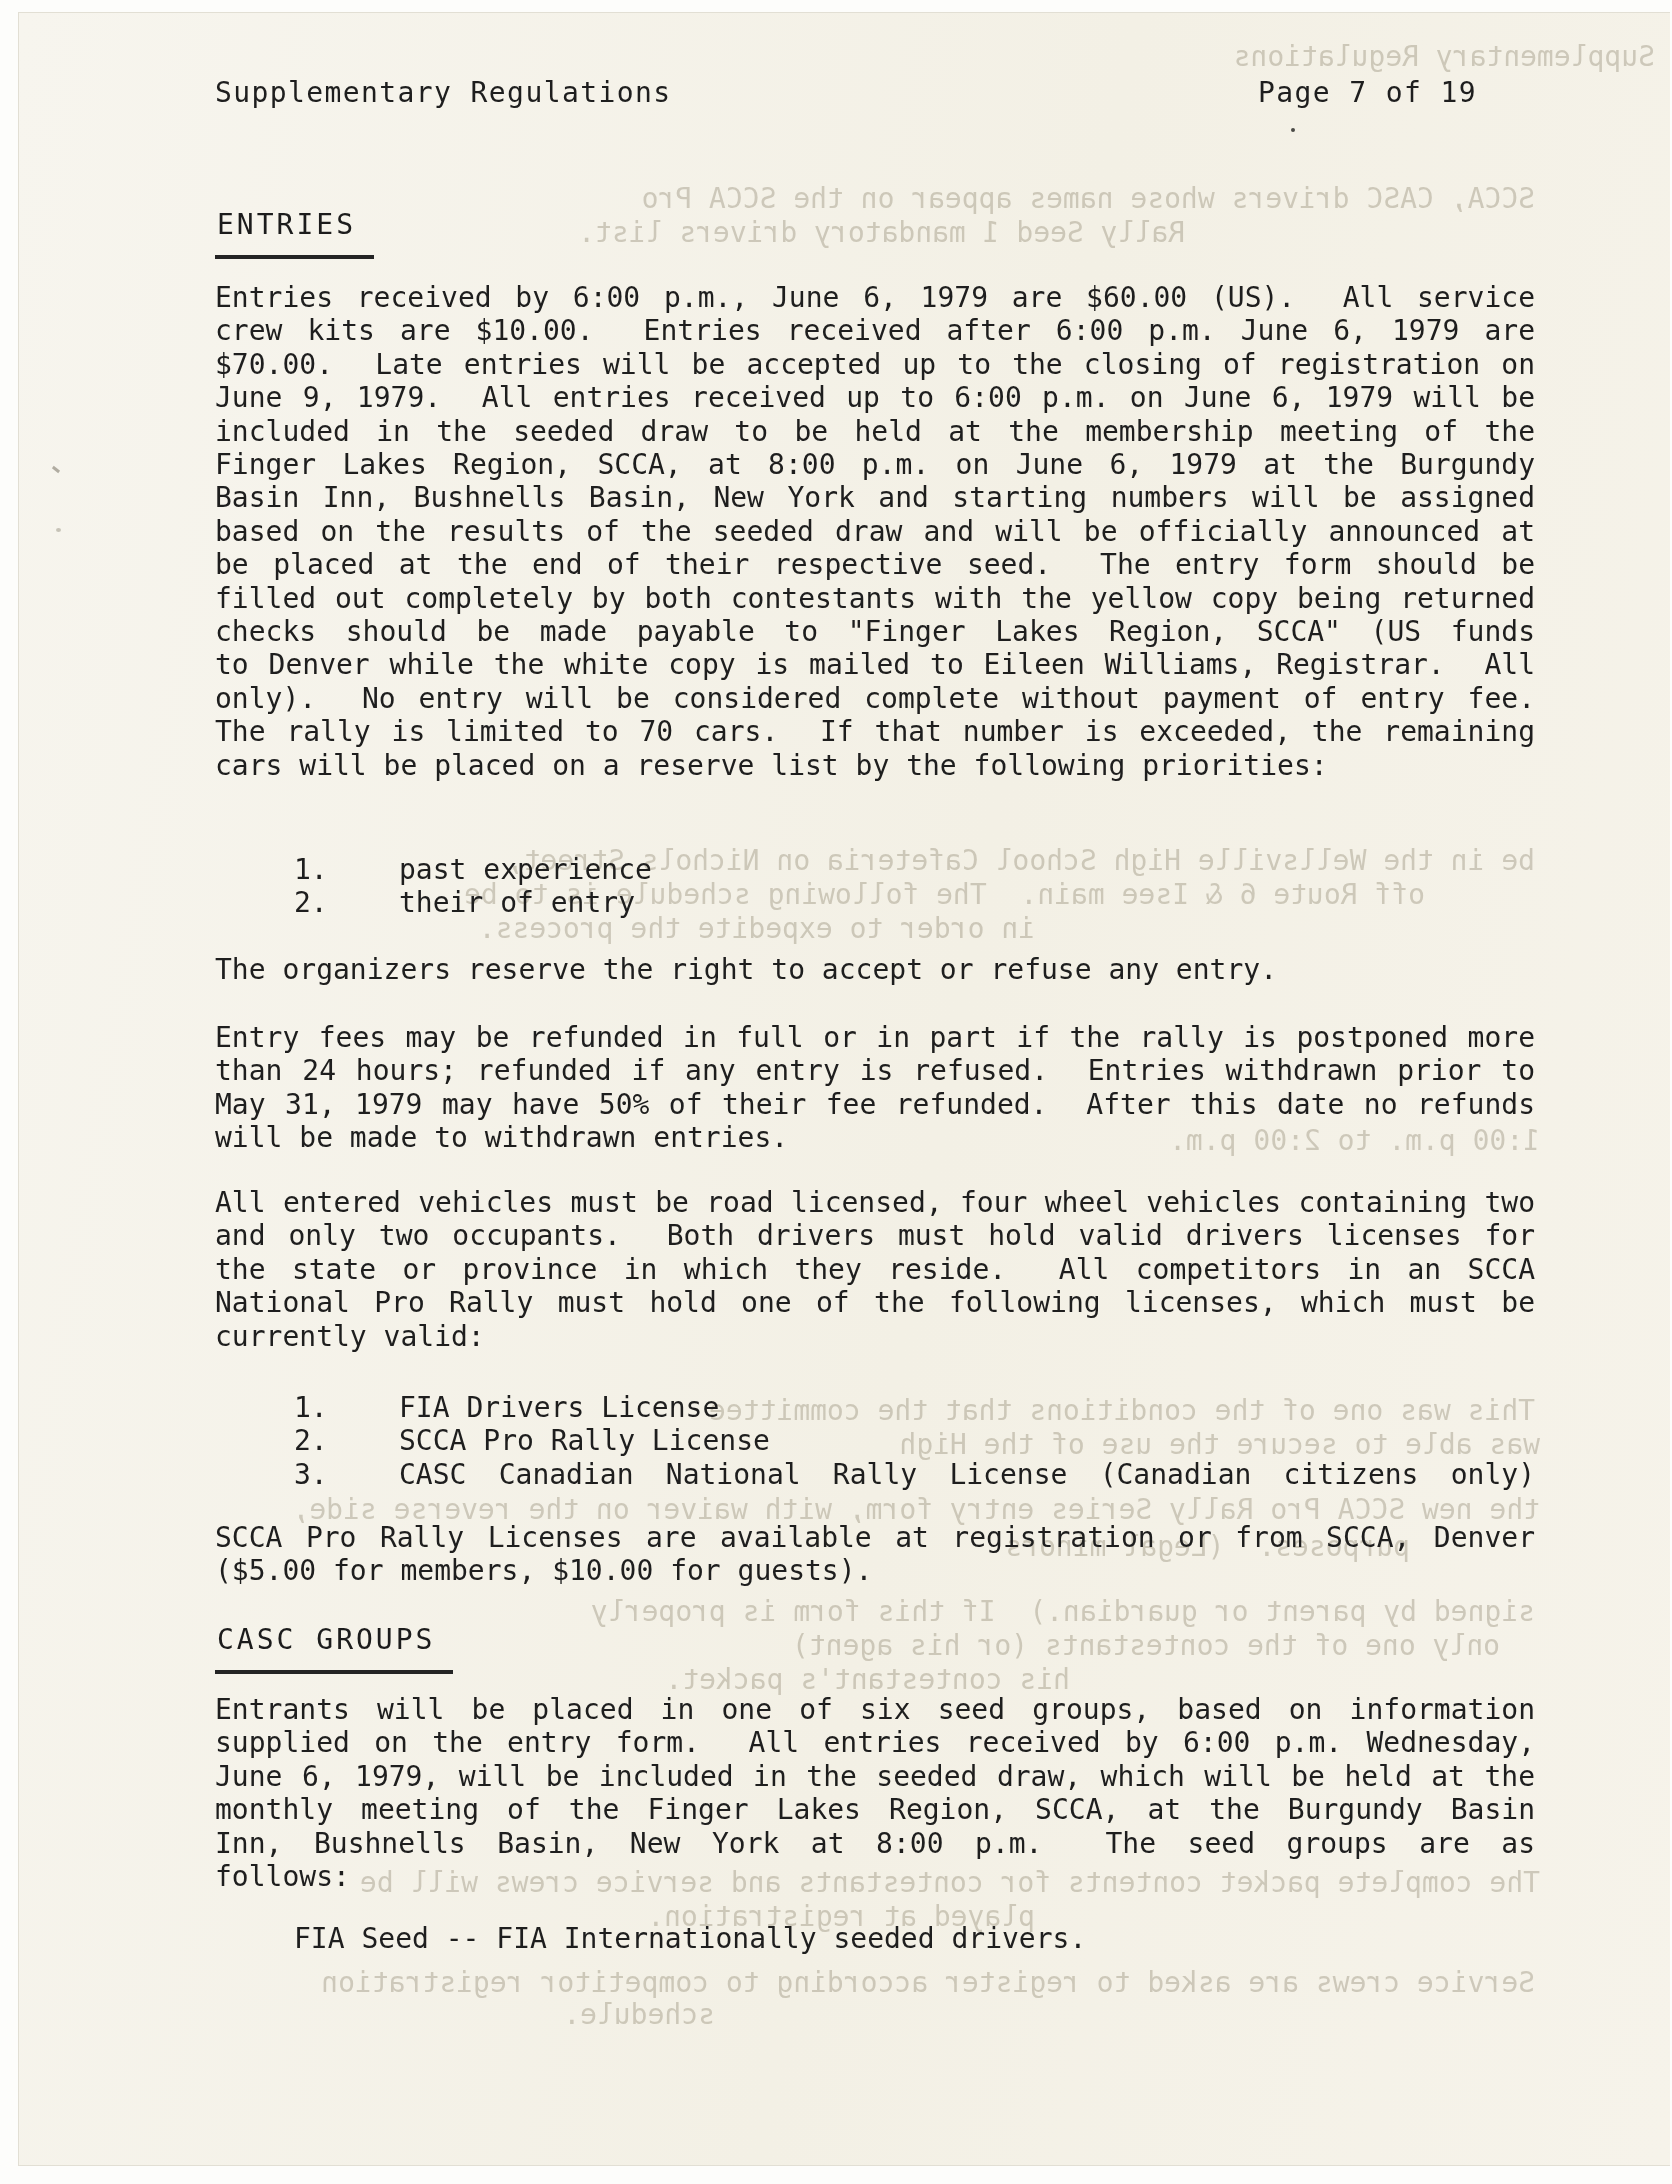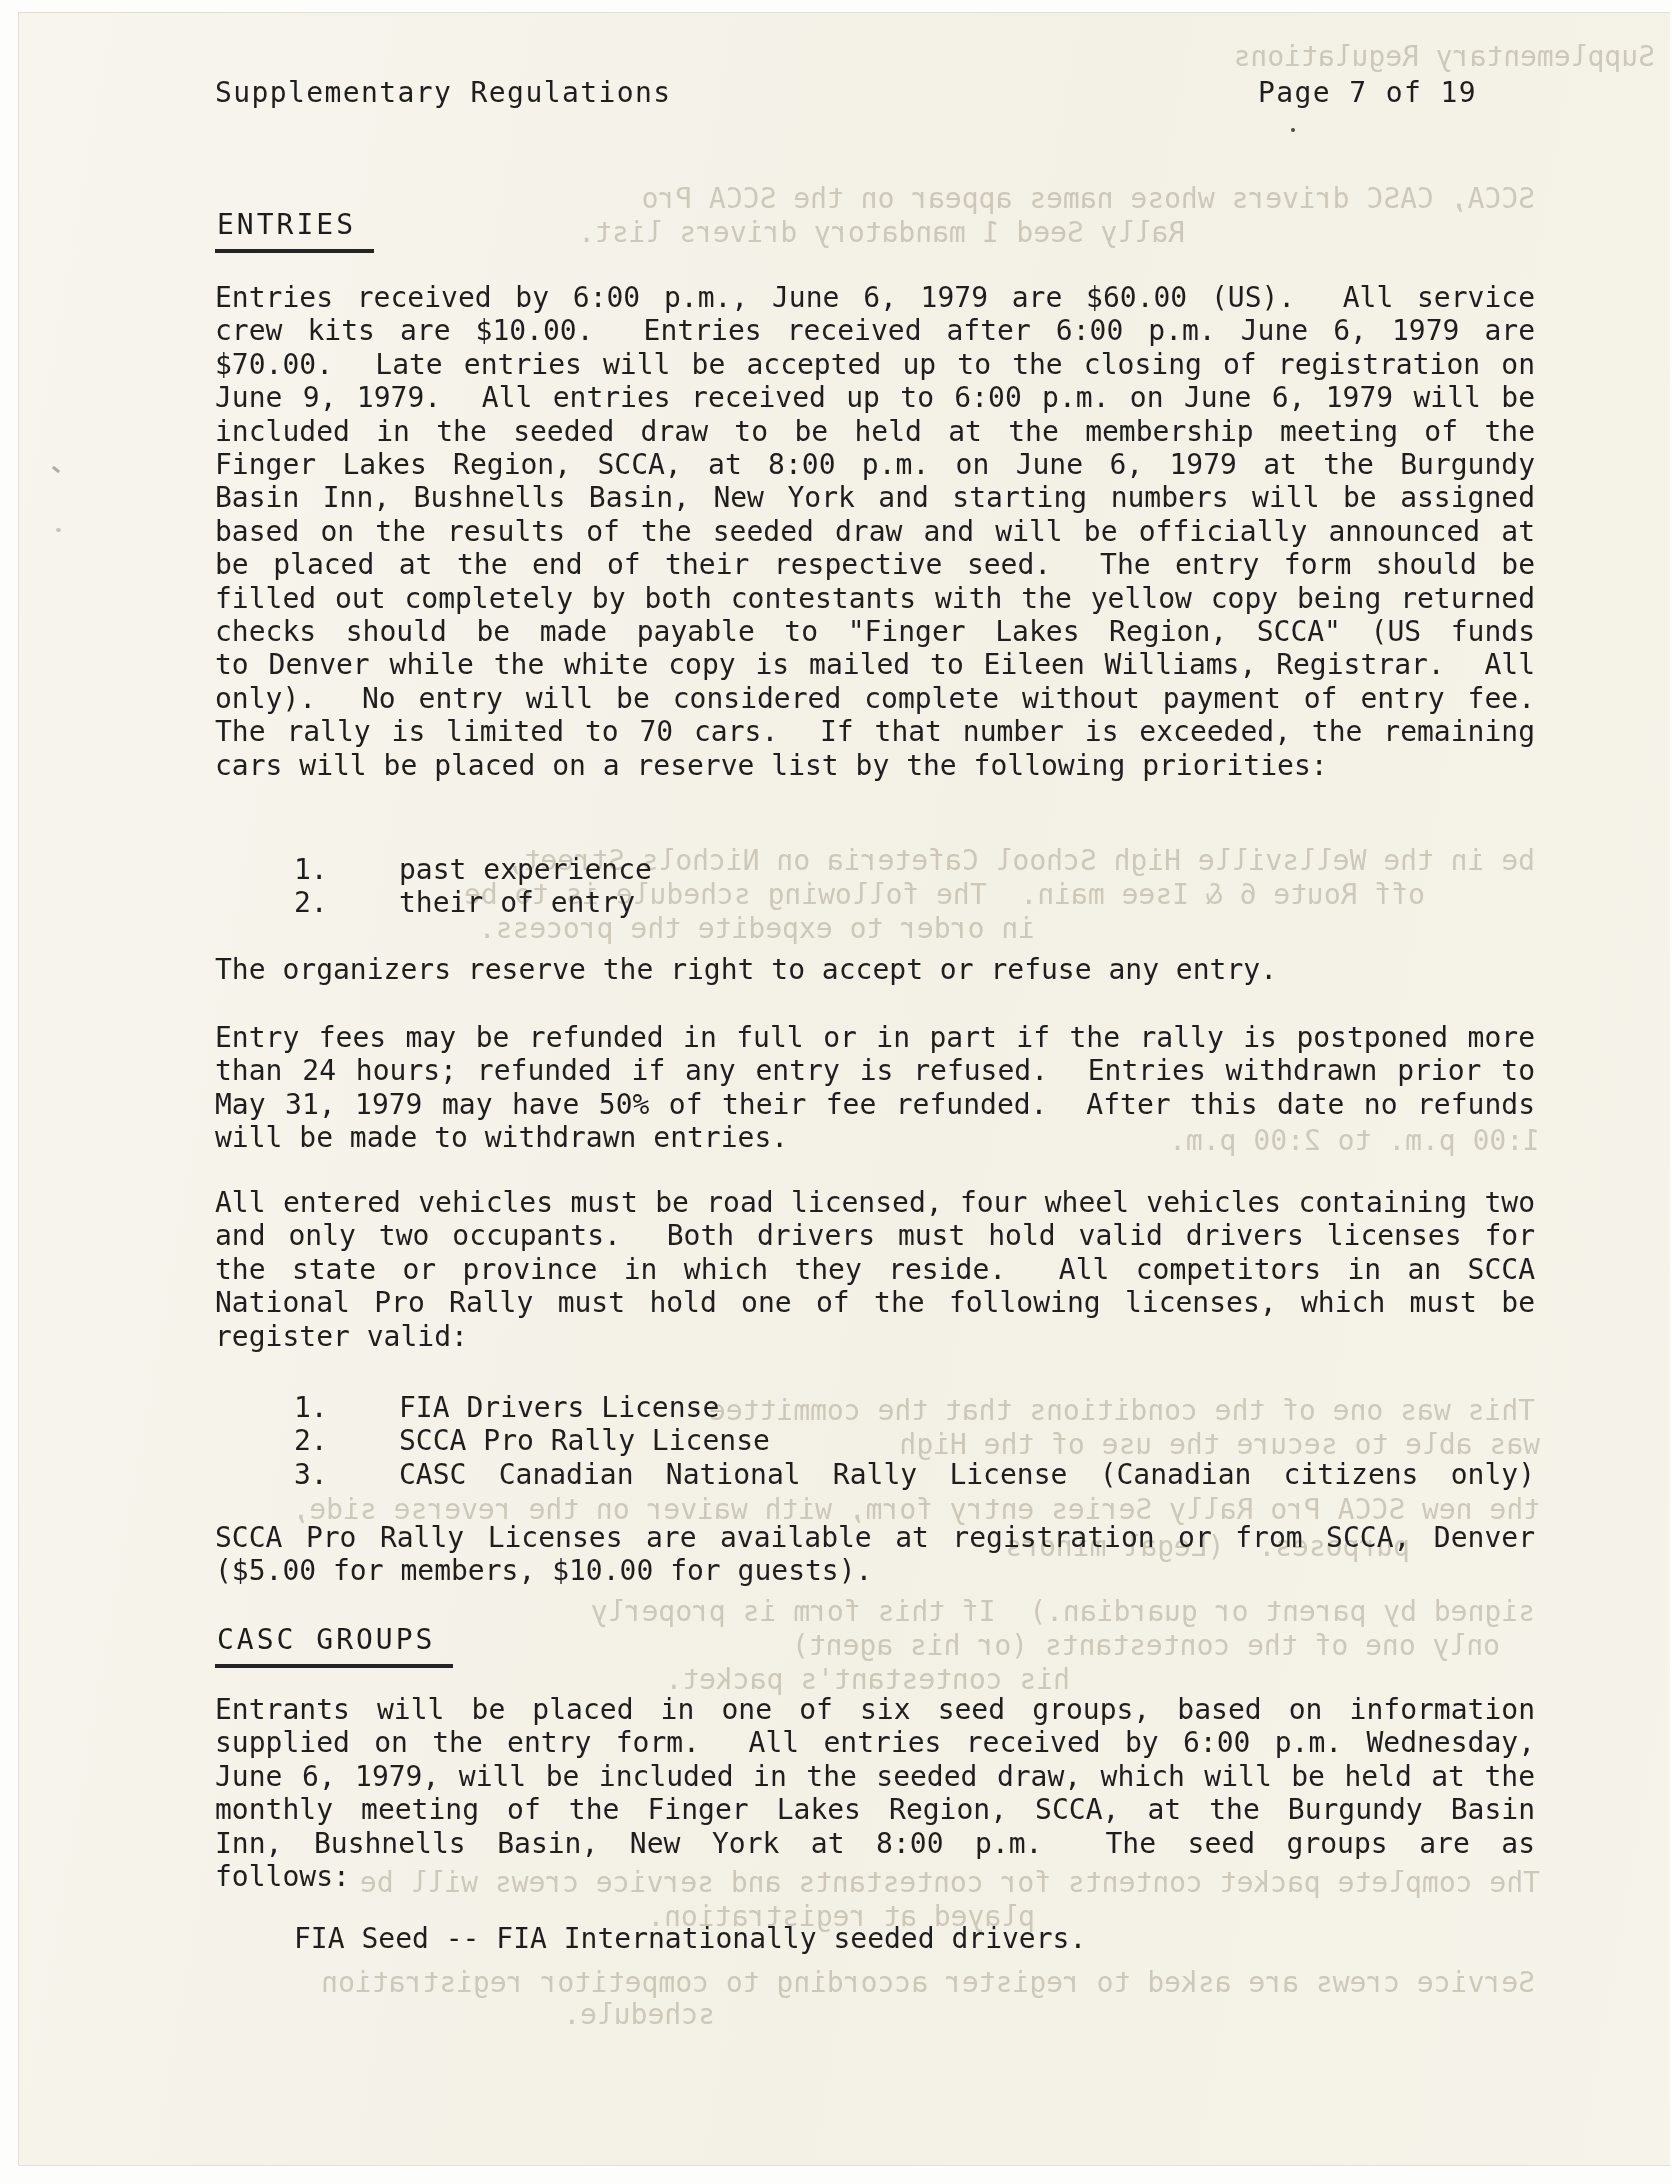--- a/index.html
+++ b/index.html
@@ -18,21 +18,21 @@
   .indent{left:294px;width:1241px;}
   .ln{
     font-size:28px;line-height:33.4px;white-space:pre-wrap;
     text-align:justify;text-align-last:left;
   }
   .ln.jfy{text-align-last:justify;}
   .hdr{position:absolute;font-size:28px;line-height:33px;letter-spacing:1.4px;}
   h2.sec{
     position:absolute;margin:0;font-weight:normal;font-size:28px;line-height:33px;
     letter-spacing:3px;display:inline-block;color:#1c1c1c;
-    border-bottom:4px solid #242424;padding:0 18px 8px 2px;left:215px;
+    border-bottom:4px solid #242424;padding:0 18px 14px 2px;left:215px;
   }
   .row{display:flex;}
   .num{width:105px;flex:none;font-size:28px;line-height:33.4px;}
   .ltx{flex:1;font-size:28px;line-height:33.4px;white-space:pre-wrap;}
   .ltx.jfy{text-align:justify;text-align-last:justify;}
   
   .g{
     position:absolute;font-size:28px;line-height:33px;white-space:pre;
     transform:scaleX(-1);color:rgba(130,121,98,0.34);pointer-events:none;
   }
@@ -111,21 +111,21 @@
       <div class="ln jfy">Entry fees may be refunded in full or in part if the rally is postponed more</div>
       <div class="ln jfy">than 24 hours; refunded if any entry is refused.  Entries withdrawn prior to</div>
       <div class="ln jfy">May 31, 1979 may have 50% of their fee refunded.  After this date no refunds</div>
       <div class="ln">will be made to withdrawn entries.</div>
     </div>
   <div class="blk" style="top:1186px;">
       <div class="ln jfy">All entered vehicles must be road licensed, four wheel vehicles containing two</div>
       <div class="ln jfy">and only two occupants.  Both drivers must hold valid drivers licenses for</div>
       <div class="ln jfy">the state or province in which they reside.  All competitors in an SCCA</div>
       <div class="ln jfy">National Pro Rally must hold one of the following licenses, which must be</div>
-      <div class="ln">register valid:</div>
+      <div class="ln">currently valid:</div>
     </div>
 
   <div class="blk indent" style="top:1391px;">
     <div class="row">
       <span class="num">1.</span>
       <div class="ltx">FIA Drivers License</div>
     </div>
     <div class="row">
       <span class="num">2.</span>
       <div class="ltx">SCCA Pro Rally License</div>

